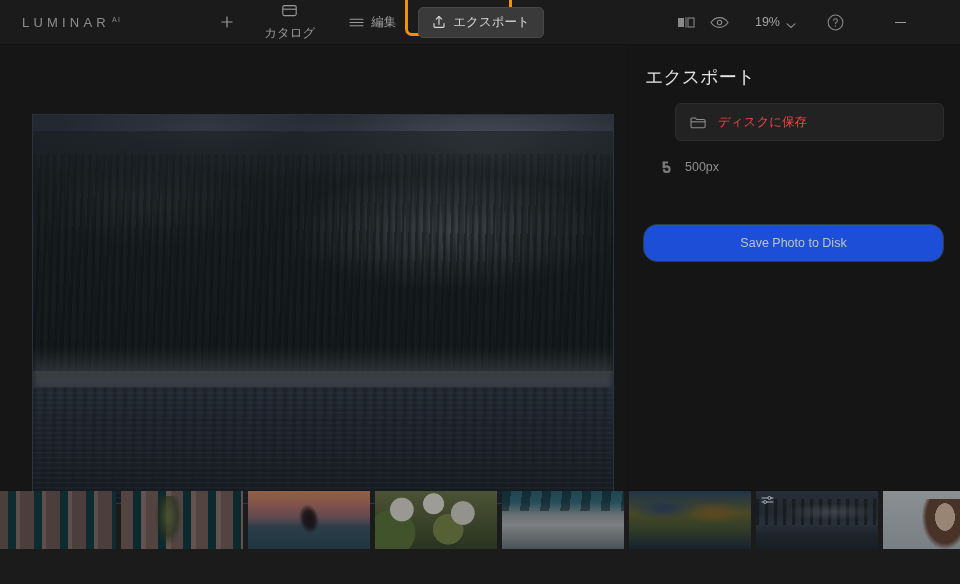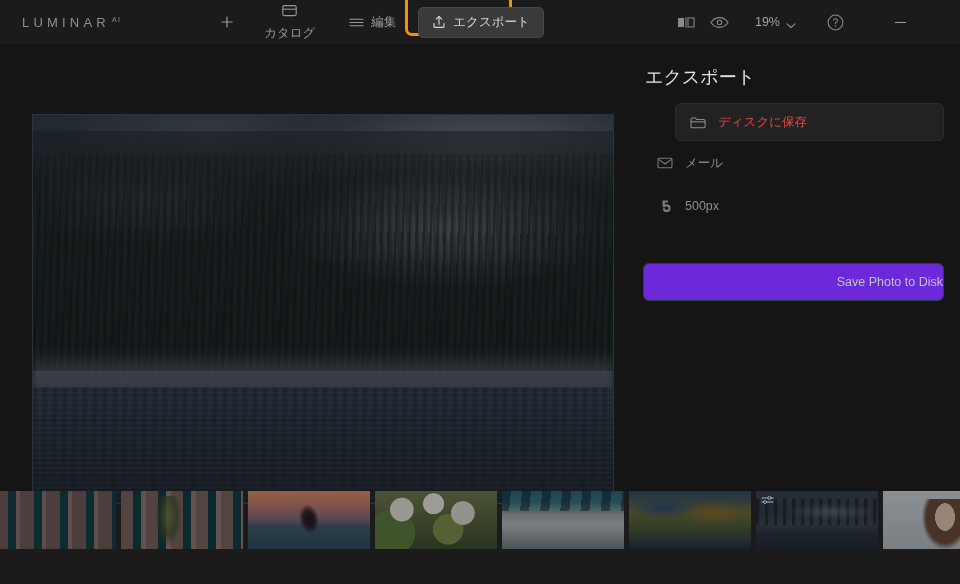--- a/index.html
+++ b/index.html
@@ -242,26 +242,26 @@
     color: #ef4444;
     margin-left: 32px;
   }
   .dest .ic { width: 16px; height: 16px; display:flex; align-items:center; justify-content:center; color:#7b7b7b; flex:0 0 16px; }
   .dest-gap { height: 2px; }
 
   .save-btn {
     margin-top: 38px;
     height: 38px;
     width: 100%;
-    border-radius: 6px;
-    background: #6d28d9;
+    border-radius: 14px;
+    background: #1d4ed8;
     border: 1px solid #2b4145;
     color: #b9c6c6;
     font-size: 12.5px;
-    display: flex; align-items: center; justify-content: flex-end;
+    display: flex; align-items: center; justify-content: center;
     cursor: default;
   }
 
   
   .filmstrip {
     flex: 0 0 94px;
     background: #1b1b1b;
     border-top: 1px solid #121212;
     display: flex;
     flex-direction: column;
@@ -517,29 +517,20 @@
         <span class="ic">
           <svg width="16" height="13" viewBox="0 0 16 13" fill="none" stroke="#8e8e8e" stroke-width="1.05">
             <path d="M1 3.2a1.3 1.3 0 0 1 1.3-1.3h3.1l1.4 1.6h7a1.3 1.3 0 0 1 1.3 1.3v5.6a1.3 1.3 0 0 1-1.3 1.3H2.3A1.3 1.3 0 0 1 1 10.4Z"></path>
             <path d="M1 5.8h14.1"></path>
           </svg>
         </span>
         <span>ディスクに保存</span>
       </div>
       <div class="dest-gap"></div>
 
-      <div class="dest">
-        <span class="ic">
-          <svg width="16" height="12" viewBox="0 0 16 12" fill="none" stroke="#7b7b7b" stroke-width="1.05">
-            <rect x="1" y="1.2" width="14" height="9.6" rx="1.4"></rect>
-            <path d="M1.6 2.4 8 7 14.4 2.4"></path>
-          </svg>
-        </span>
-        <span>メール</span>
-      </div>
       <div class="dest-gap"></div>
 
       <div class="dest-gap"></div>
 
       <div class="dest">
         <span class="ic">
           <svg width="14" height="14" viewBox="0 0 14 14" fill="none">
             <path d="M4.6 1.4h5.4v2.2H6.9v2.1c.5-.3 1.1-.45 1.8-.45a3.9 3.9 0 1 1-3.9 3.9h2.2a1.75 1.75 0 1 0 1.75-1.75c-.8 0-1.4.35-1.8.95H4.6Z" fill="#7b7b7b"></path>
           </svg>
         </span>

